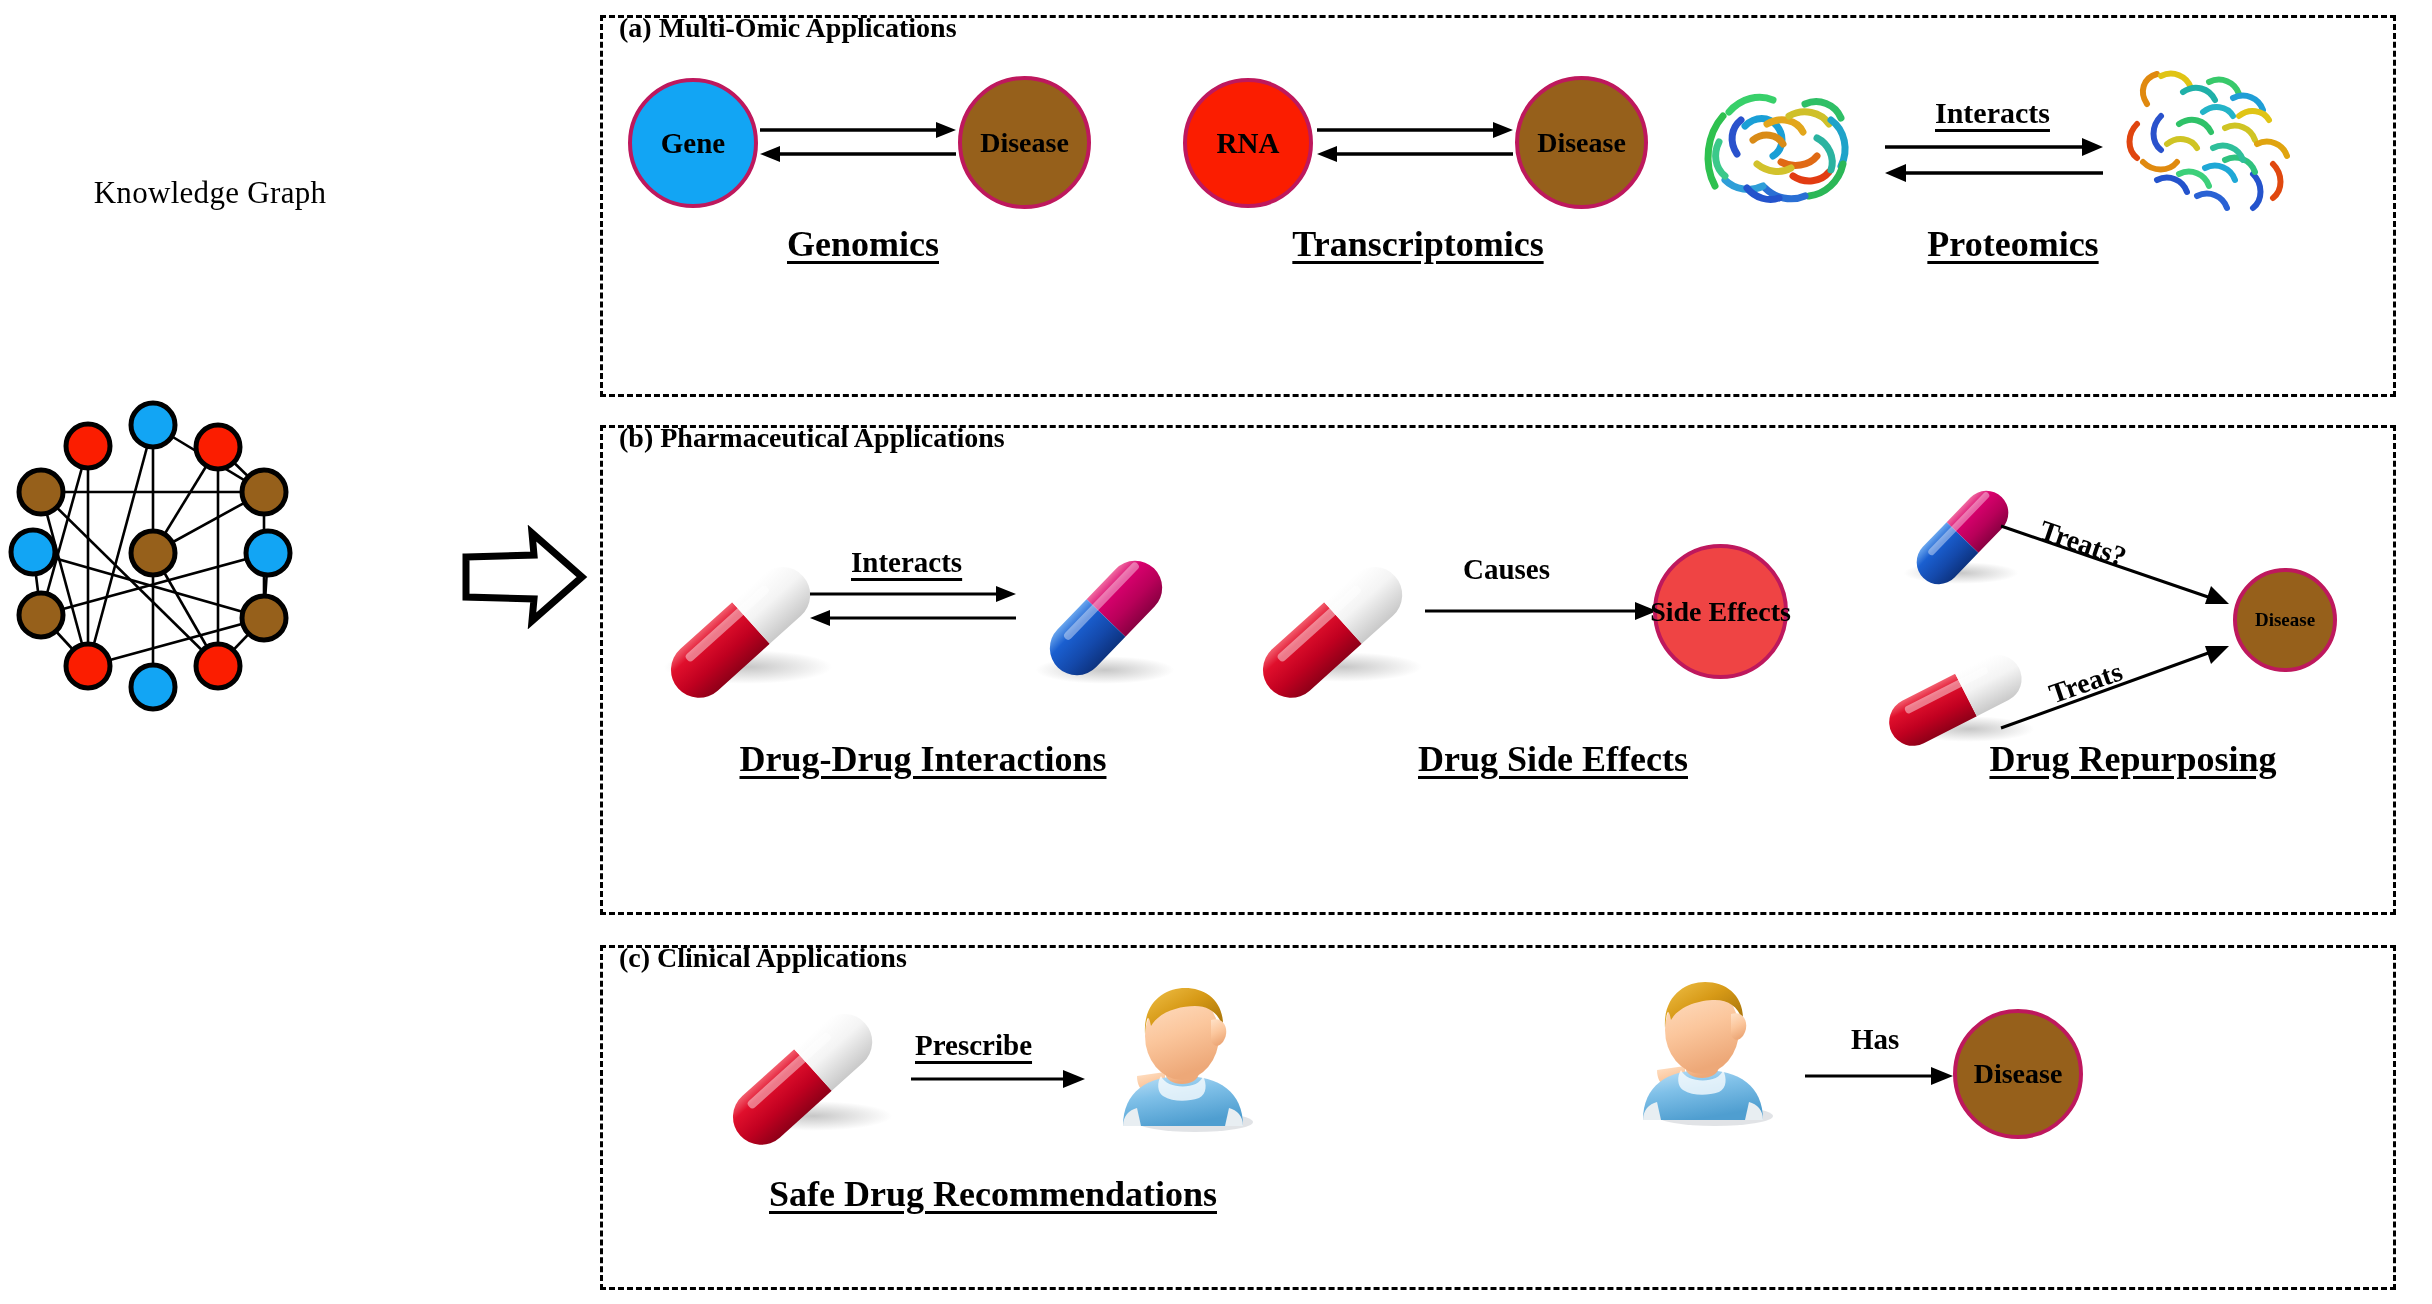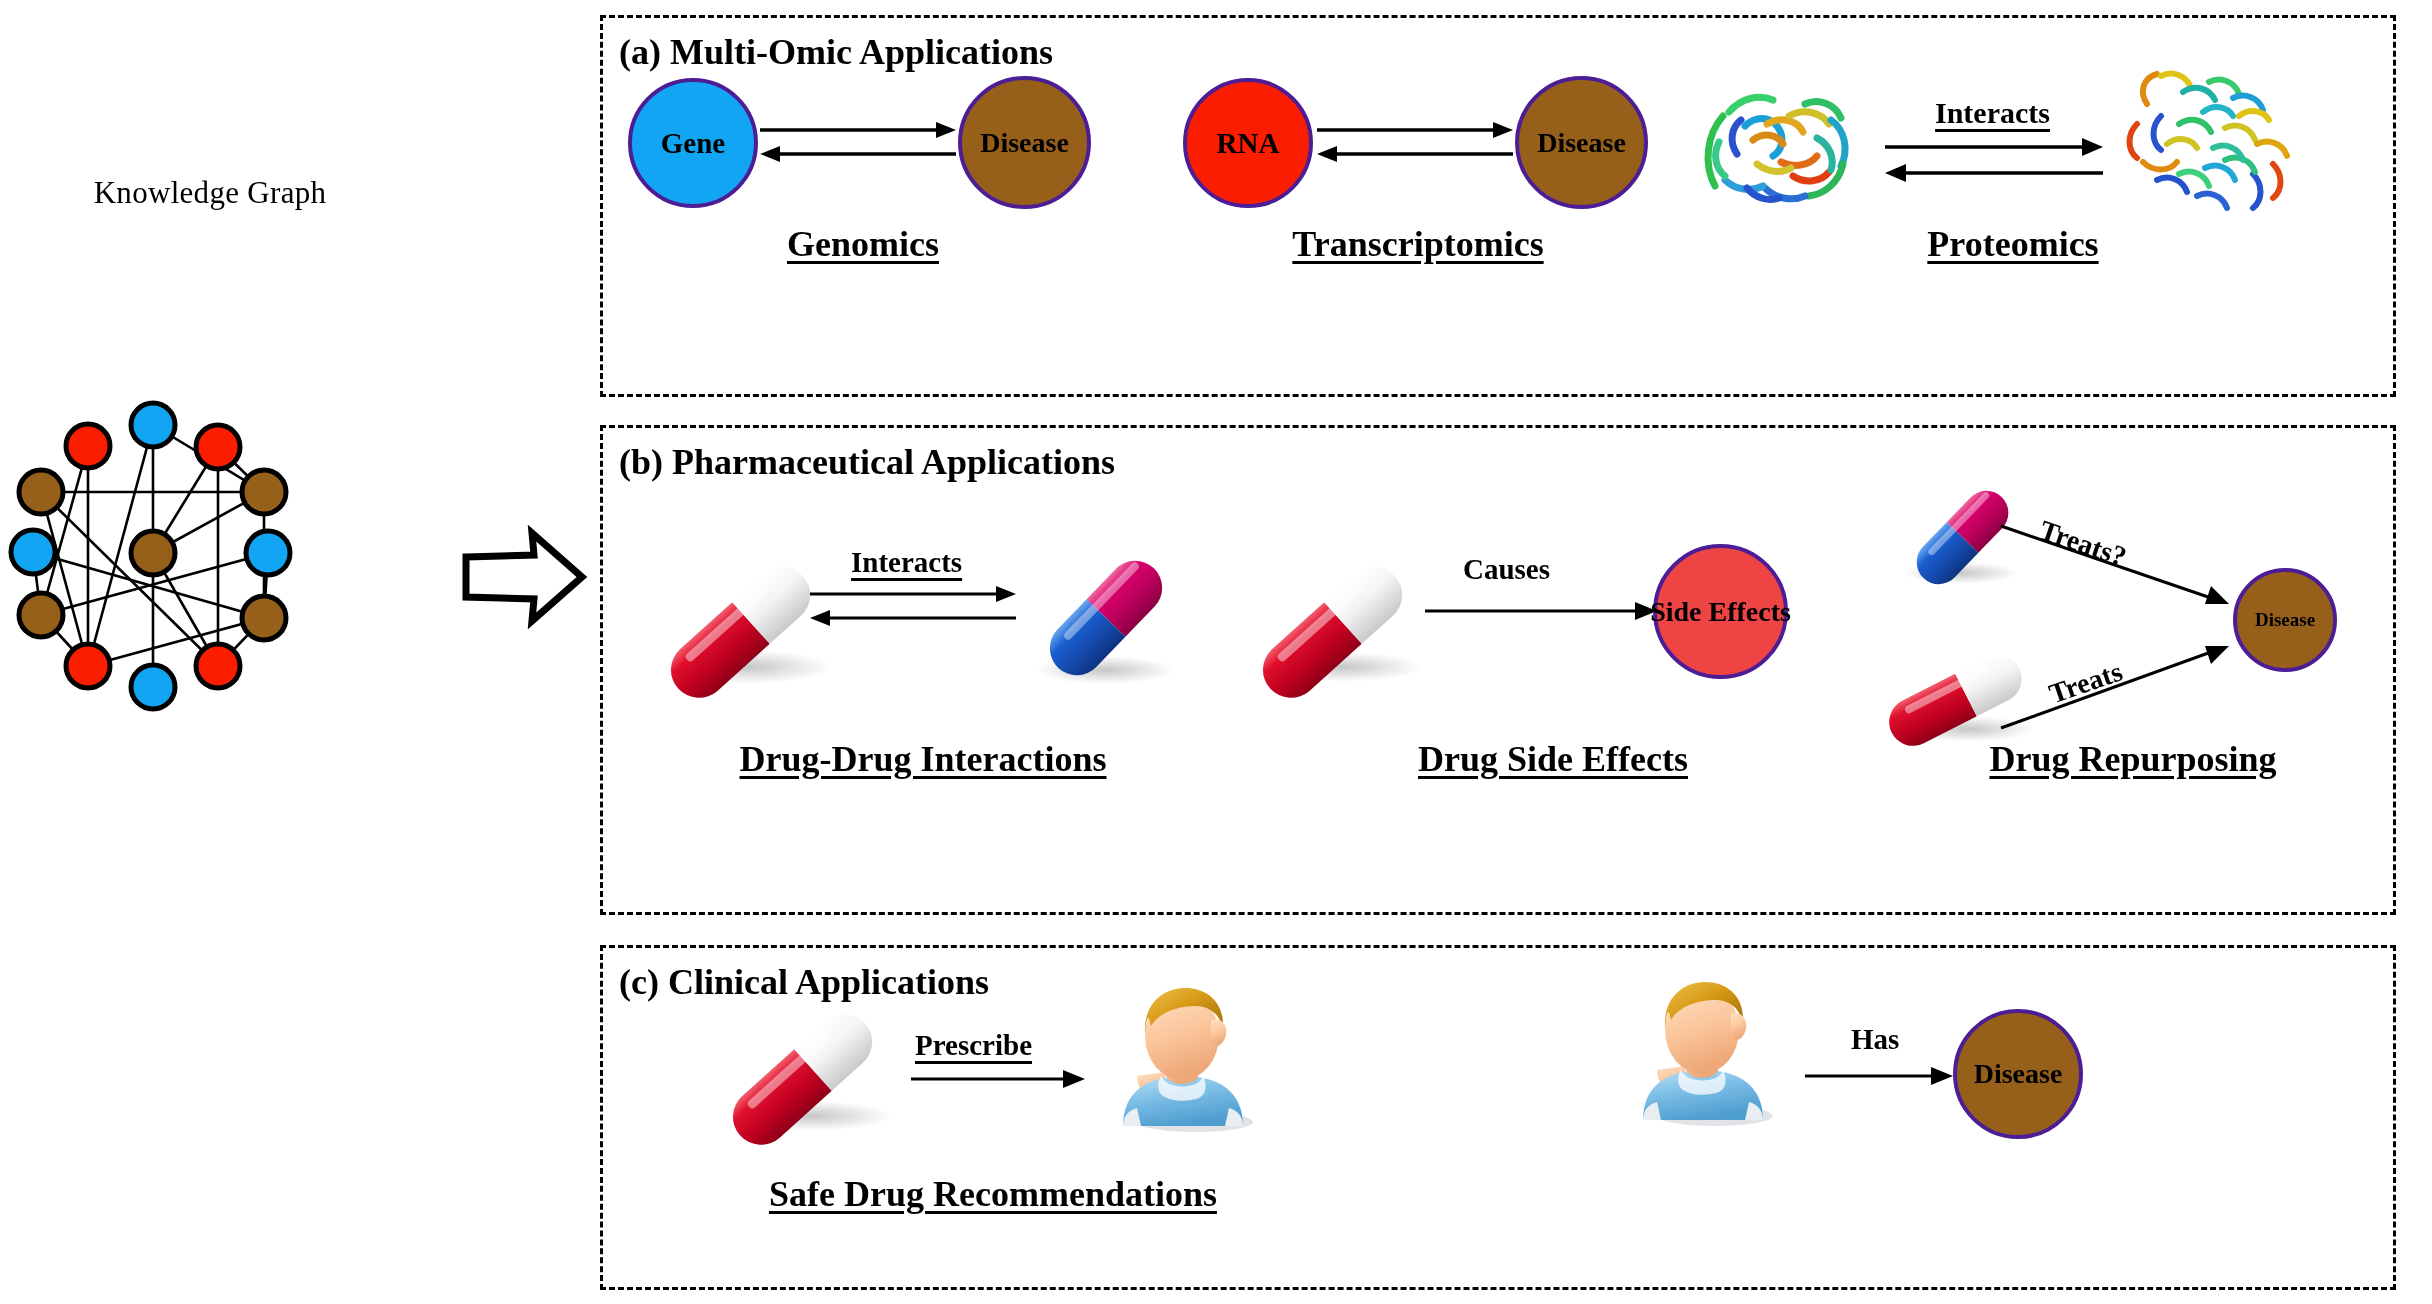--- a/index.html
+++ b/index.html
@@ -11,29 +11,29 @@
   #kg-title{position:absolute;left:0;top:0;width:420px;text-align:center;
             font-size:31px;font-family:"Liberation Serif",serif;letter-spacing:.3px;}
   #kg-svg{position:absolute;left:0;top:0;}
   #blockarrow{position:absolute;left:460px;top:525px;}
 
   
   .panel{position:absolute;border:3px dashed #000;box-sizing:border-box;background:#fff;}
   #panel-a{left:600px;top:15px;width:1796px;height:382px;}
   #panel-b{left:600px;top:425px;width:1796px;height:490px;}
   #panel-c{left:600px;top:945px;width:1796px;height:345px;}
-  .panel-title{position:absolute;left:16px;top:-6px;font-size:36px;font-weight:bold;
-               font-family:"Liberation Serif",serif;white-space:nowrap;margin-top:19px;}
+  .panel-title{position:absolute;left:16px;top:-6px;font-size:28px;font-weight:bold;
+               font-family:"Liberation Serif",serif;white-space:nowrap;}
 
   .caption{position:absolute;font-size:36px;font-weight:bold;text-align:center;
            font-family:"Liberation Serif",serif;white-space:nowrap;
            text-decoration:underline;text-decoration-thickness:3px;text-underline-offset:5px;}
 
   
-  .node{position:absolute;border-radius:50%;border:4px solid #4c1d95;box-sizing:border-box;
+  .node{position:absolute;border-radius:50%;border:4px solid #be185d;box-sizing:border-box;
         display:flex;align-items:center;justify-content:center;
         font-weight:bold;font-family:"Liberation Serif",serif;color:#000;}
   .node span{white-space:nowrap;}
 
   
   .arrow-label{position:absolute;font-size:27px;font-weight:bold;white-space:nowrap;
                font-family:"Liberation Serif",serif;}
 
   
   .pill{position:absolute;}

